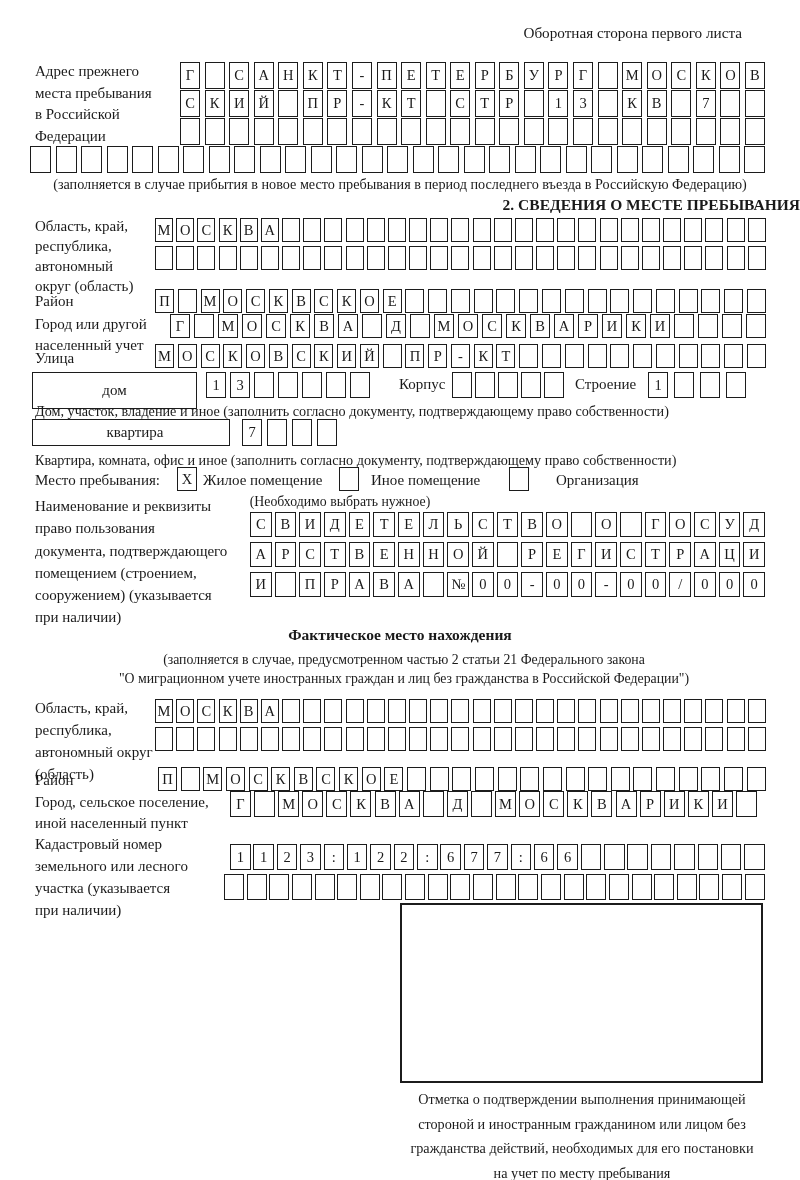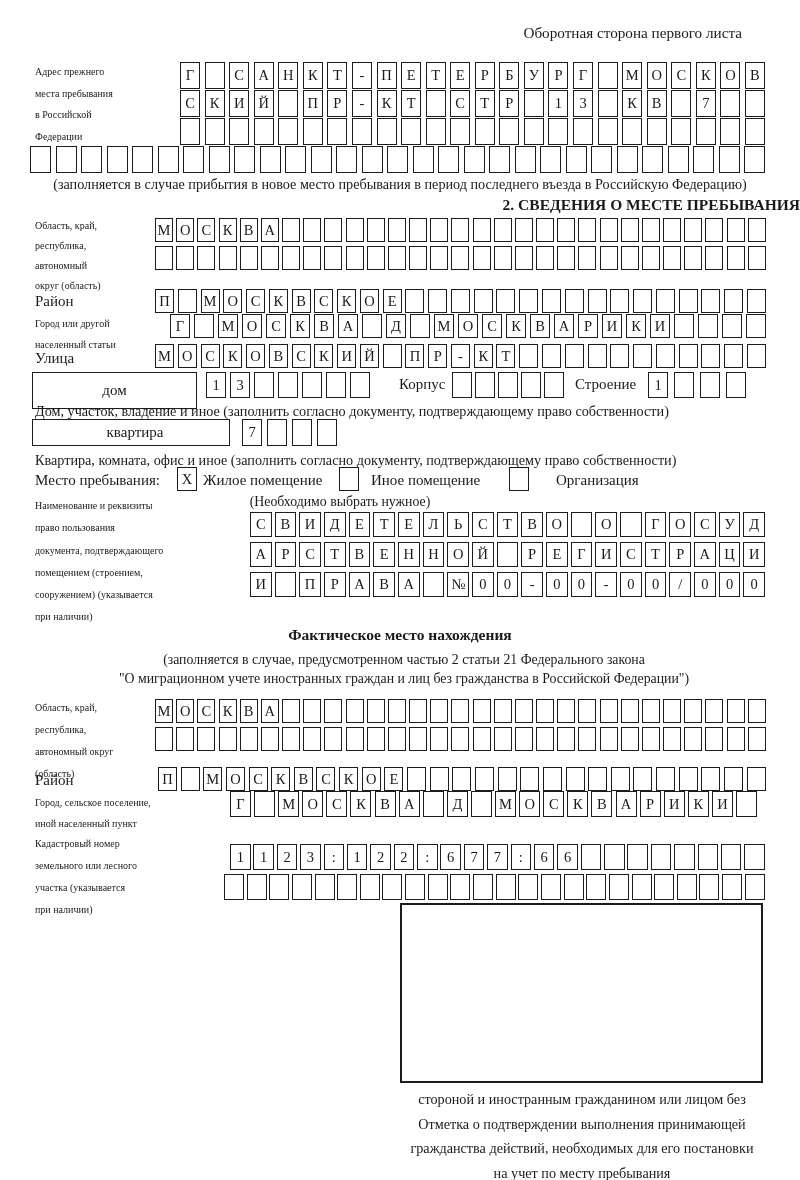--- a/index.html
+++ b/index.html
@@ -1,21 +1,21 @@
 <!DOCTYPE html>
 <html><head>
 <meta charset="utf-8">
 <style>
   html,body{margin:0;padding:0;background:#ffffff;}
   .page{
     position:relative;width:800px;height:1180px;background:#fff;
     font-family:"Liberation Serif","DejaVu Serif",serif;color:#1a1a1a;overflow:hidden;
   }
   .lbl{position:absolute;font-size:15px;line-height:21px;white-space:nowrap;}
-  .lines{position:absolute;font-size:10px;white-space:nowrap;}
+  .lines{position:absolute;font-size:15px;white-space:nowrap;}
   .note{position:absolute;font-size:13.8px;text-align:center;white-space:nowrap;}
   .title{position:absolute;font-weight:bold;font-size:15.5px;text-align:center;white-space:nowrap;}
   .boxrow{position:absolute;display:flex;justify-content:space-between;}
   .cell{
     box-sizing:border-box;border:1.7px solid #1c1c1c;height:100%;
     display:flex;align-items:center;justify-content:center;
     font-size:14.5px;width:var(--cw,18px);flex:none;background:#fff;
   }
   .widebox{
     position:absolute;box-sizing:border-box;border:1.7px solid #1c1c1c;
@@ -249,21 +249,21 @@
       <span class="cell"></span>
       <span class="cell"></span>
       <span class="cell"></span>
       <span class="cell"></span>
       <span class="cell"></span>
       <span class="cell"></span>
     </div>
 
   <div class="lines" style="left:35px;top:314px;line-height:20.5px;">
       <div>Город или другой</div>
-      <div>населенный статьи</div>
+      <div>населенный учет</div>
     </div>
   <div class="boxrow" style="left:170px;top:314px;width:596px;height:24px;--cw:20px;">
       <span class="cell">Г</span>
       <span class="cell"></span>
       <span class="cell">М</span>
       <span class="cell">О</span>
       <span class="cell">С</span>
       <span class="cell">К</span>
       <span class="cell">В</span>
       <span class="cell">А</span>
@@ -628,19 +628,19 @@
       <span class="cell"></span>
       <span class="cell"></span>
       <span class="cell"></span>
       <span class="cell"></span>
       <span class="cell"></span>
       <span class="cell"></span>
     </div>
 
   <div class="stamp" style="left:400px;top:903px;width:363px;height:180px;"></div>
   <div class="caption" style="left:398px;top:1087px;width:368px;">
+      <div>Отметка о подтверждении выполнения принимающей</div>
       <div>стороной и иностранным гражданином или лицом без</div>
-      <div>Отметка о подтверждении выполнения принимающей</div>
       <div>гражданства действий, необходимых для его постановки</div>
       <div>на учет по месту пребывания</div>
     </div>
 
 </div>
 
 </body></html>

